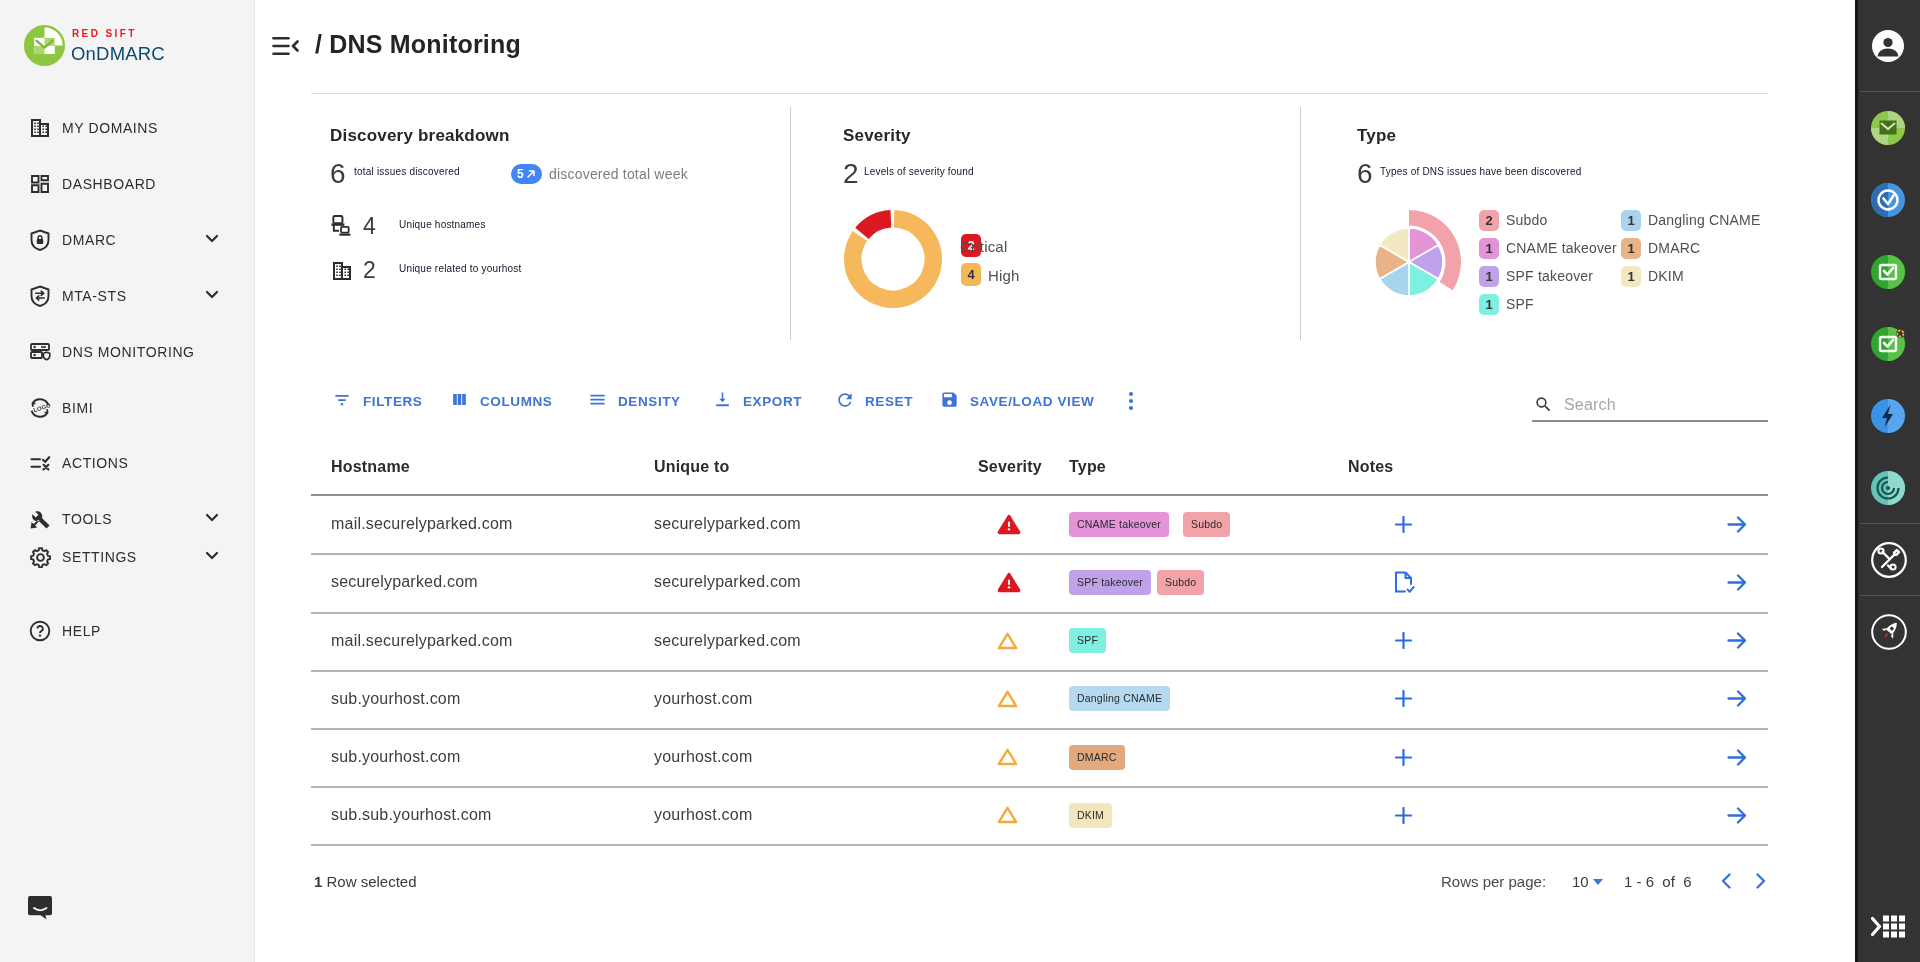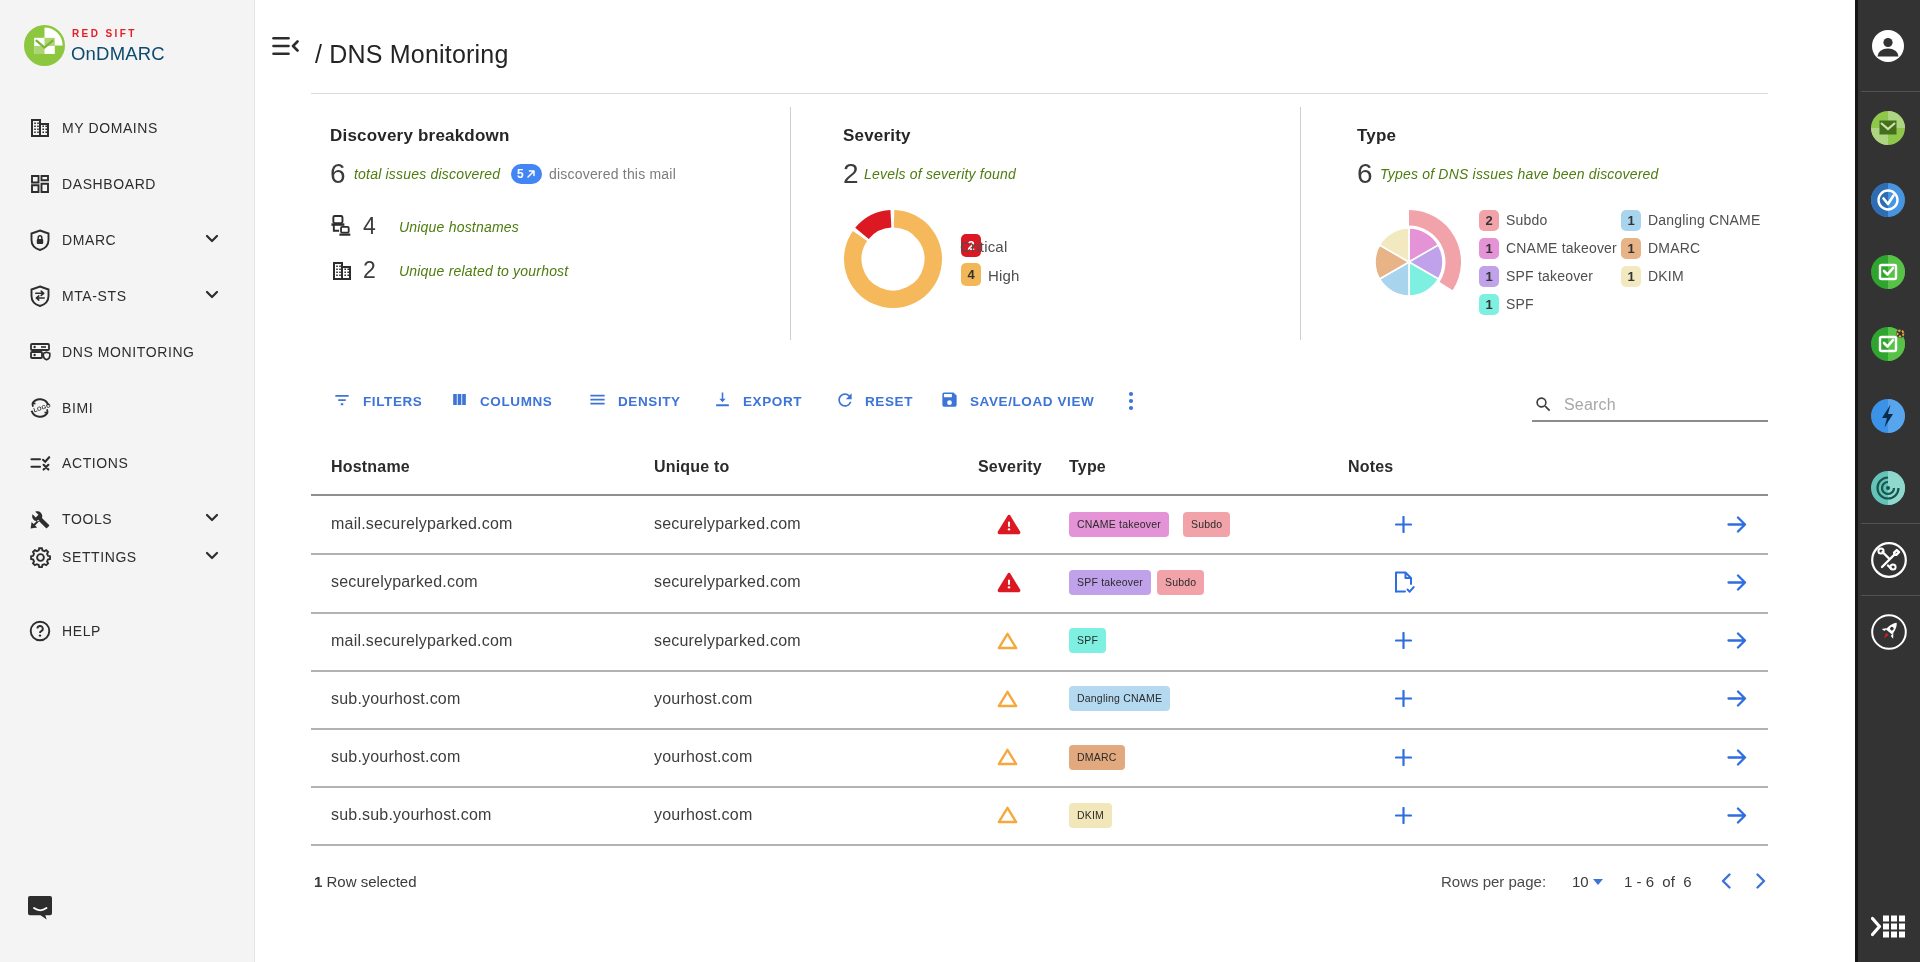--- a/index.html
+++ b/index.html
@@ -14,26 +14,26 @@
 .menu-item .mi-label { position:absolute; left:62px; top:4px; font-size:14px;
   font-weight:500; letter-spacing:0.6px; color:#2d2d2d; }
 .menu-item .mi-chev { position:absolute; left:205px; top:6px; }
 
 #rail { position:absolute; right:0; top:0; width:65px; height:962px; background:#333333;
   border-left:3px solid #151515; }
 .rail-div { position:absolute; left:3px; right:0; height:1px; background:#525252; }
 
 #main { position:absolute; left:256px; top:0; width:1599px; height:962px; background:#fff; }
 
-.h-title { position:absolute; left:59px; top:40px; font-size:25px; font-weight:400;
+.h-title { position:absolute; left:59px; top:30px; font-size:25px; font-weight:700;
   color:#242424; letter-spacing:0.2px;text-align:right; }
 .hr1 { position:absolute; left:55px; width:1457px; height:1px; background:#dadada; }
 .sec-h { font-size:17px; font-weight:700; color:#262626; letter-spacing:0.2px; }
 .big-num { font-size:28px; font-weight:400; color:#3c3c3c; }
-.lbl { font-size:14px; color:#4d7c0f; letter-spacing:0.2px;font-style:italic; }
+.lbl { font-size:10px; color:#0f172a; letter-spacing:0.2px; }
 .lbl2 { font-size:14px; color:#7c7c7c; letter-spacing:0.2px; }
 .vdiv { position:absolute; top:107px; height:233px; width:1px; background:#cfcfcf; }
 
 .tbtn { position:absolute; top:389px; height:24px; color:#3d74d8; }
 .tbtn .t-ic { position:absolute; top:1px; }
 .tbtn .t-tx { position:absolute; top:4.5px; font-size:13.5px; font-weight:600;
   letter-spacing:0.6px; white-space:nowrap; }
 
 .th { position:absolute; font-size:16px; font-weight:700; color:#2b2b2b; letter-spacing:0.2px; }
 .td { position:absolute; font-size:16px; color:#3d3d3d; letter-spacing:0.2px; }
@@ -193,21 +193,21 @@
 
   <div class="abs sec-h" style="left:74px;top:126px">Discovery breakdown</div>
   <div class="abs big-num" style="left:74px;top:158px">6</div>
   <div class="abs lbl" style="left:98px;top:166px">total issues discovered</div>
   <div class="abs" style="left:255px;top:164px;width:31px;height:20px;border-radius:10px;background:#4285f4;color:#fff;">
     <span class="abs" style="left:6px;top:3px;font-size:12px;font-weight:700;">5</span>
     <svg class="abs" style="left:15px;top:5px" width="10" height="10" viewBox="0 0 10 10">
         <path d="M2 8 L8 2 M3.4 2 H8 V6.6" stroke="#fff" stroke-width="1.5" fill="none" stroke-linecap="round" stroke-linejoin="round"></path>
       </svg>
   </div>
-  <div class="abs lbl2" style="left:293px;top:166px">discovered this mail</div>
+  <div class="abs lbl2" style="left:293px;top:166px">discovered total week</div>
 
   <svg class="abs" style="left:74px;top:214px" width="23" height="24" viewBox="0 0 24 24">
     <g fill="none" stroke="#2d2d2d" stroke-width="2">
         <rect x="3.5" y="1.5" width="9.5" height="7.5" rx="1.5"></rect>
         <path d="M1.5 10.5 h13.5" stroke-width="2.6"></path>
         <path d="M4 10.5 V17 h5.5"></path>
         <rect x="11.5" y="13" width="8" height="6" rx="1.2" stroke-width="1.9"></rect>
         <path d="M9.8 21 h11.4" stroke-width="2.3"></path>
       </g>
   </svg>

